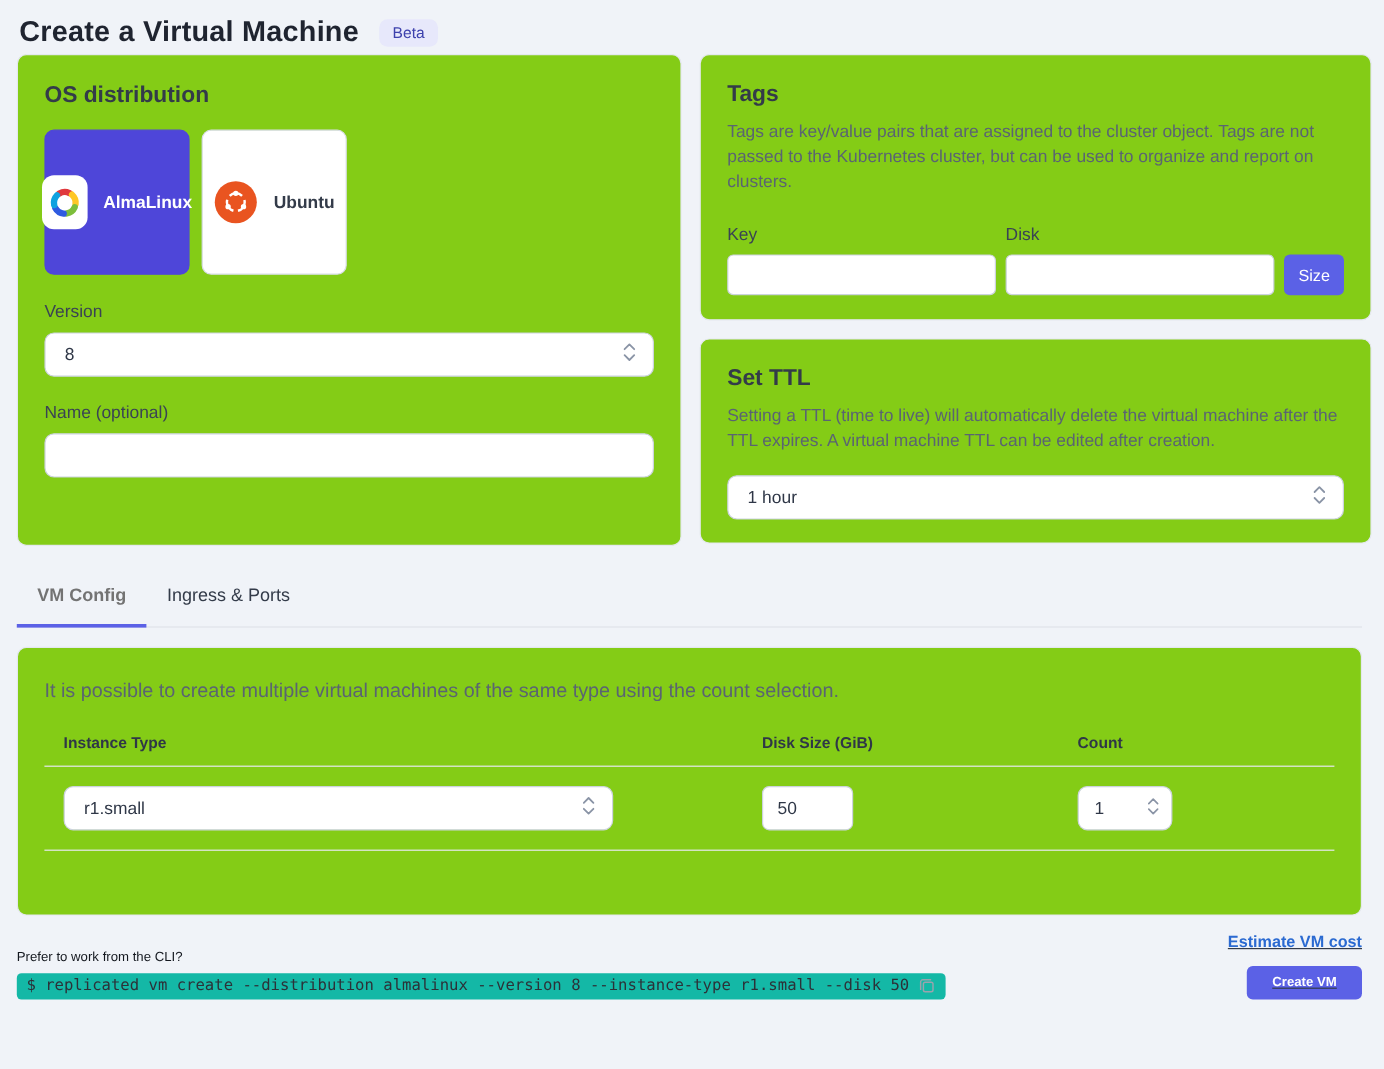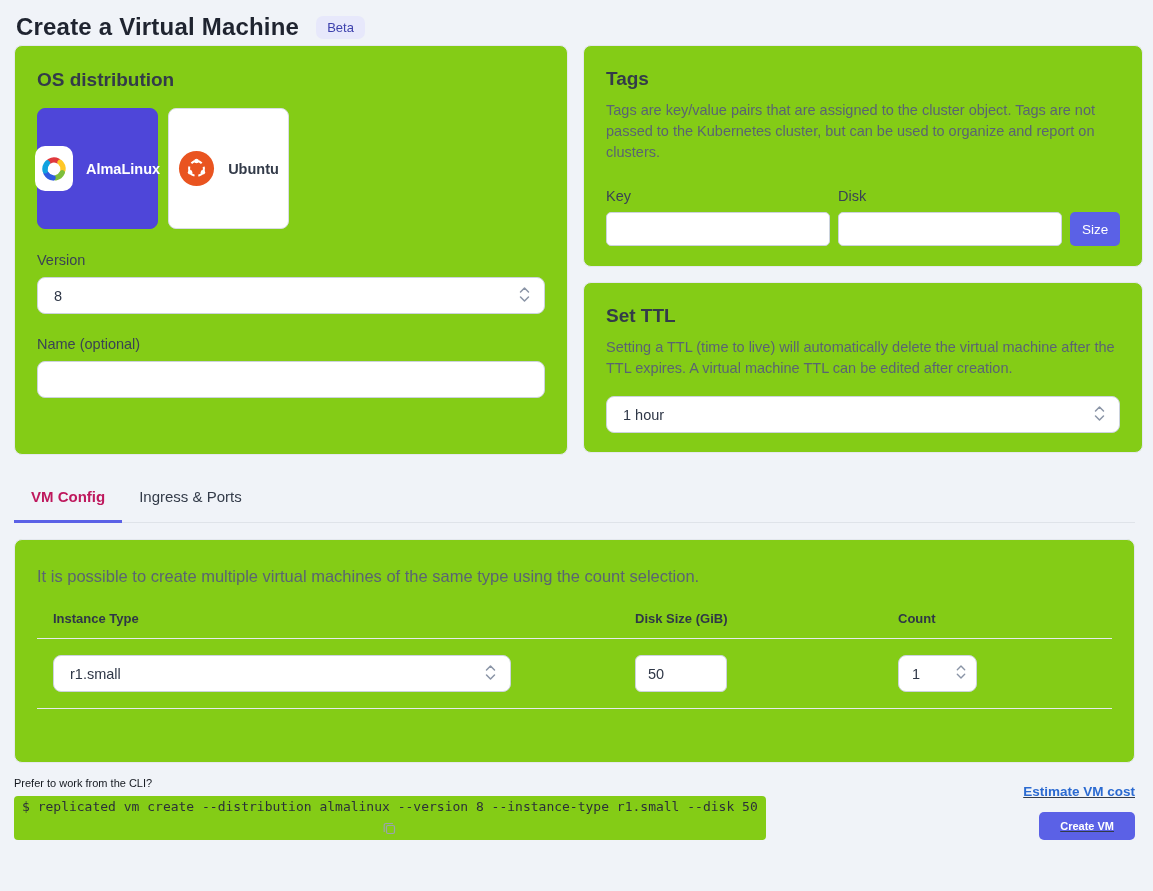--- a/index.html
+++ b/index.html
@@ -75,45 +75,45 @@
   
   .ttl-card { height: 171px; padding: 22px; }
   .ttl-card .select { margin-top: 17px; }
 
   
   .tabs { display: flex; margin-top: 20px; border-bottom: 1px solid #dfe3e9; }
   .tab {
     padding: 13px 17px 15px; font-size: 15px; color: #333b49; cursor: pointer;
     border-bottom: 3px solid transparent; margin-bottom: -1px;
   }
-  .tab.active { color: #be185d; font-weight: 700; border-bottom-color: #5b61e6; }
+  .tab.active { color: #737373; font-weight: 700; border-bottom-color: #5b61e6; }
 
   
   .main-card { margin-top: 16px; height: 224px; padding: 27px 22px 0; }
   .note { font-size: 16.5px; color: #5a6472; }
   .vm-table { margin-top: 25px; }
   .thead, .trow { display: grid; grid-template-columns: 582px 263px 1fr; }
   .thead { padding-bottom: 12px; border-bottom: 1px solid #e6e9ee; }
   .thead > div { font-size: 13px; font-weight: 700; color: #2f3747; padding-left: 16px; }
   .trow { padding: 16px 0; border-bottom: 1px solid #e6e9ee; align-items: center; }
   .trow > div { padding-left: 16px; }
   .instance-select { width: 458px; }
-  .disk-input { width: 92px; height: 37px; border-radius: 6px; }
+  .disk-input { width: 76px; height: 37px; border-radius: 6px; }
   .count-box {
     width: 79px; height: 37px; border: 1px solid #ccd3dd; border-radius: 8px; background: #fff;
     display: flex; align-items: center; justify-content: space-between;
     padding: 0 9px 0 13px; font-size: 14.5px; color: #2f3747; cursor: pointer;
   }
 
   
   .page-footer { display: flex; justify-content: space-between; align-items: flex-end; margin-top: 14px; }
   .cli-prompt { font-size: 11px; color: #14181f; margin-bottom: 7px; }
   .cli-pill {
     display: inline-flex; align-items: center; gap: 7px;
-    background: #84cc16; border-radius: 4px; padding: 3px 8px 4px; flex-direction: column;
+    background: #14b8a6; border-radius: 4px; padding: 3px 8px 4px;
   }
   .cli-pill code {
     font-family: "DejaVu Sans Mono", "Liberation Mono", monospace;
     font-size: 13px; color: #2c3138;
   }
   .copy-btn { display: inline-flex; cursor: pointer; }
   .actions { display: flex; flex-direction: column; align-items: flex-end; gap: 13px; text-decoration: underline; }
   .estimate-link { font-size: 13.5px; font-weight: 700; color: #2b6ad1; text-decoration: none; cursor: pointer; }
   .create-button {
     background: #5b61e6; color: #fff; border: none; border-radius: 5px;

